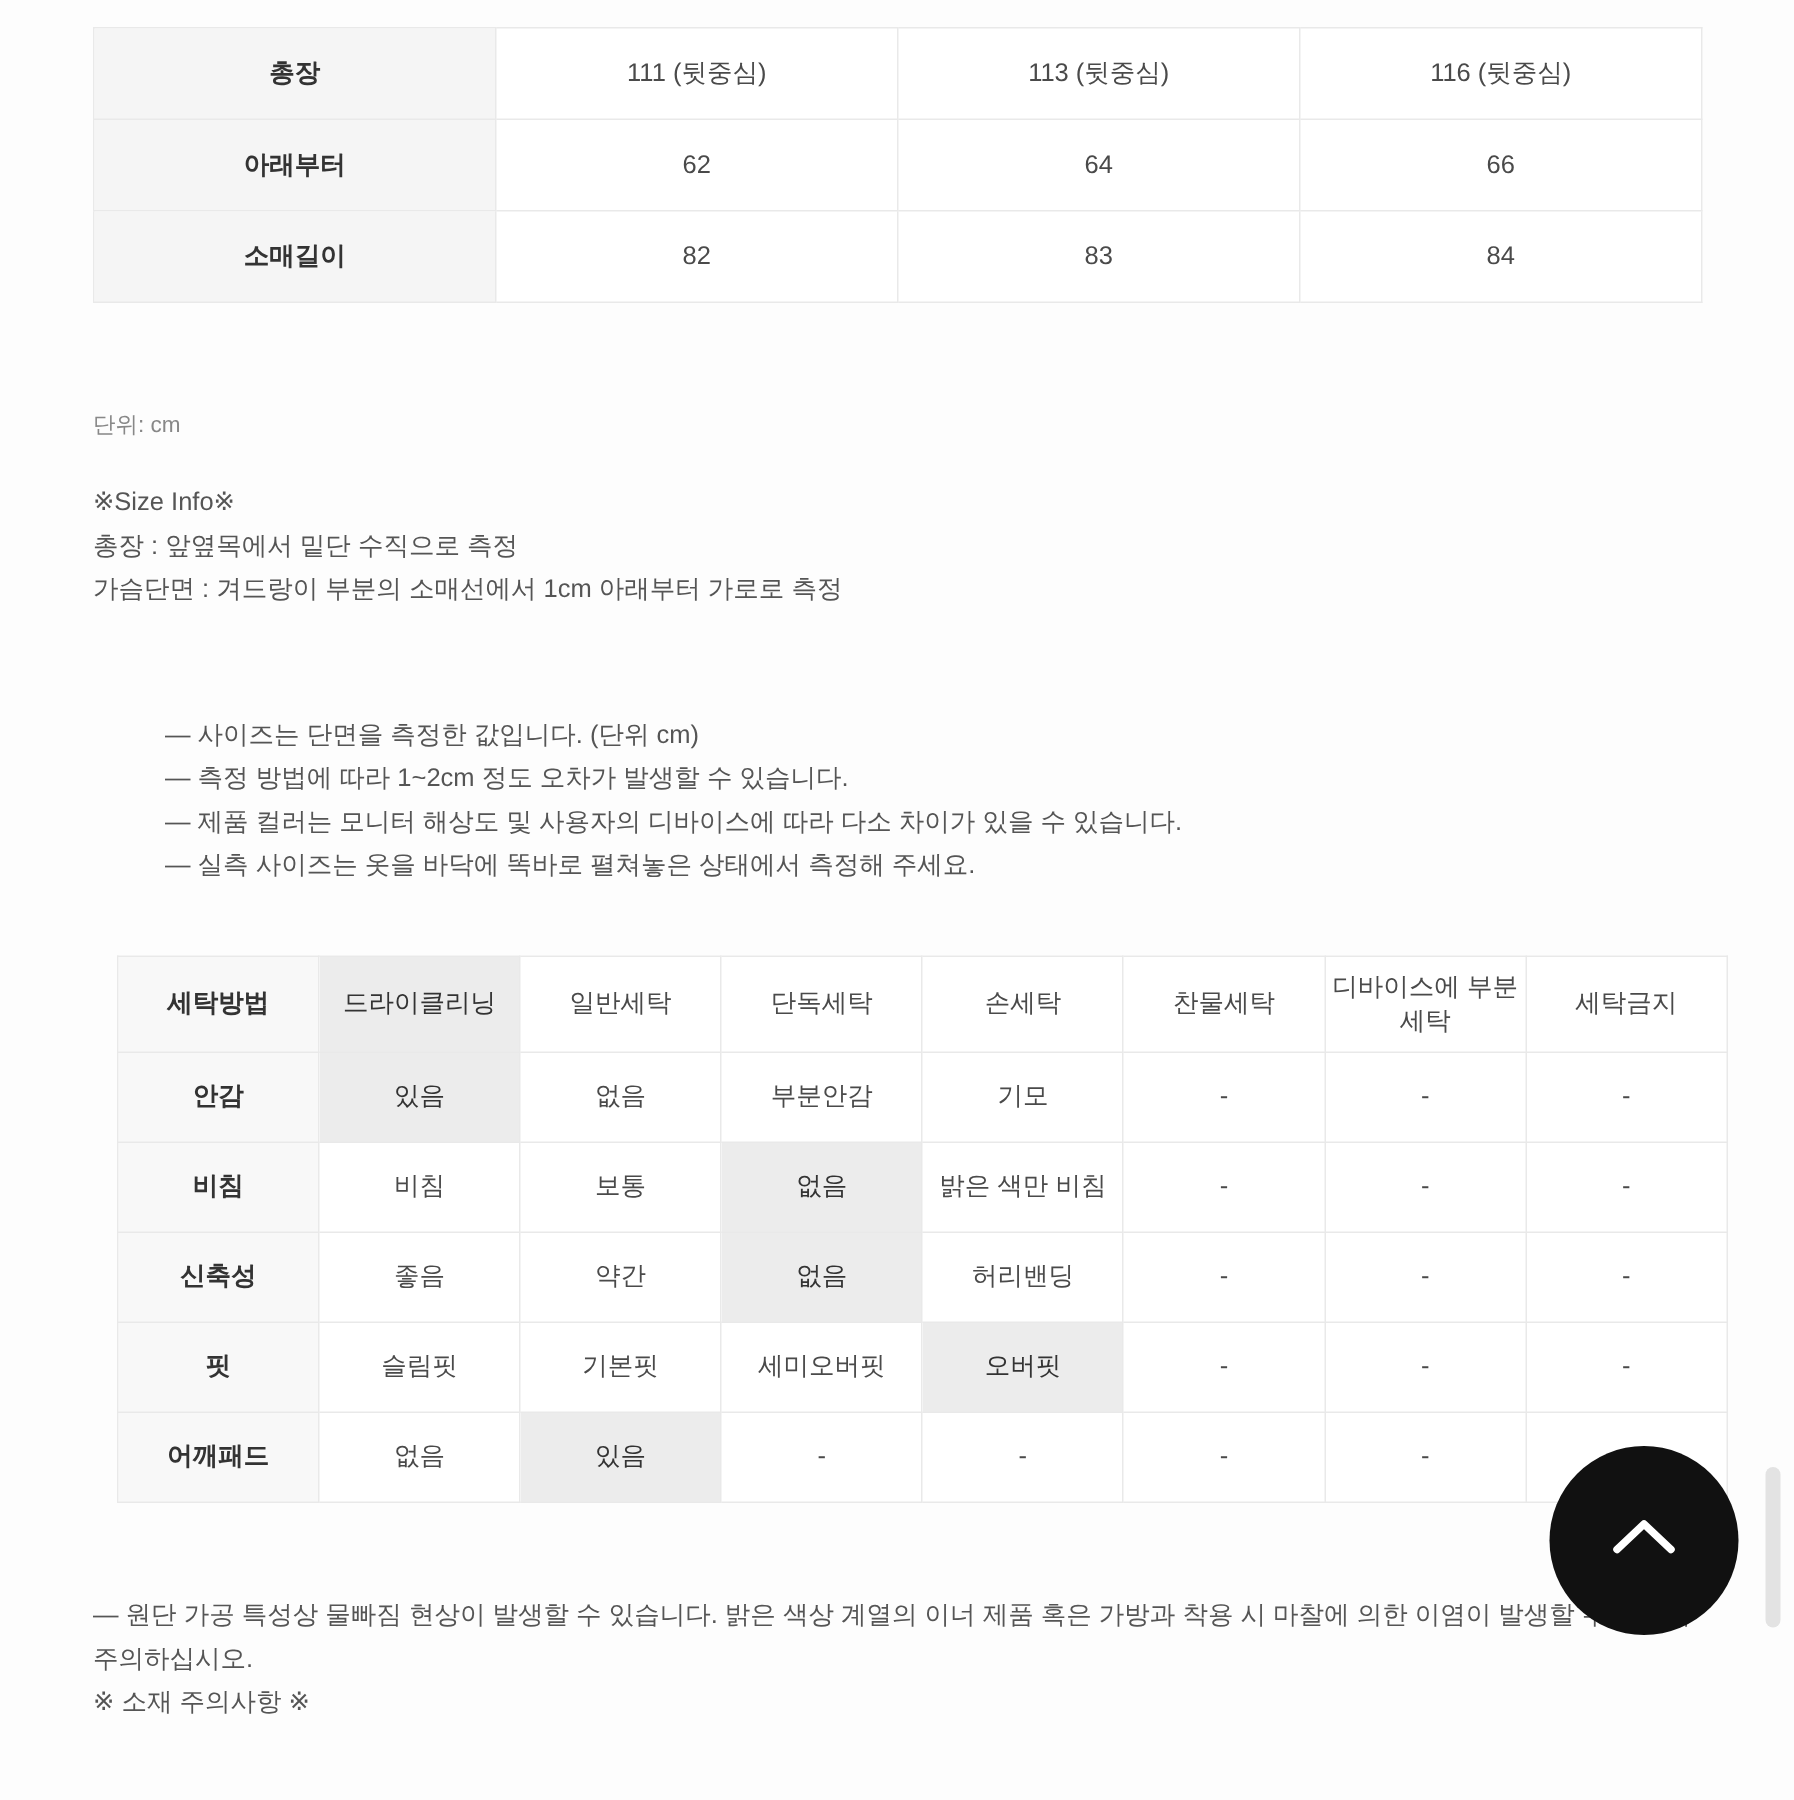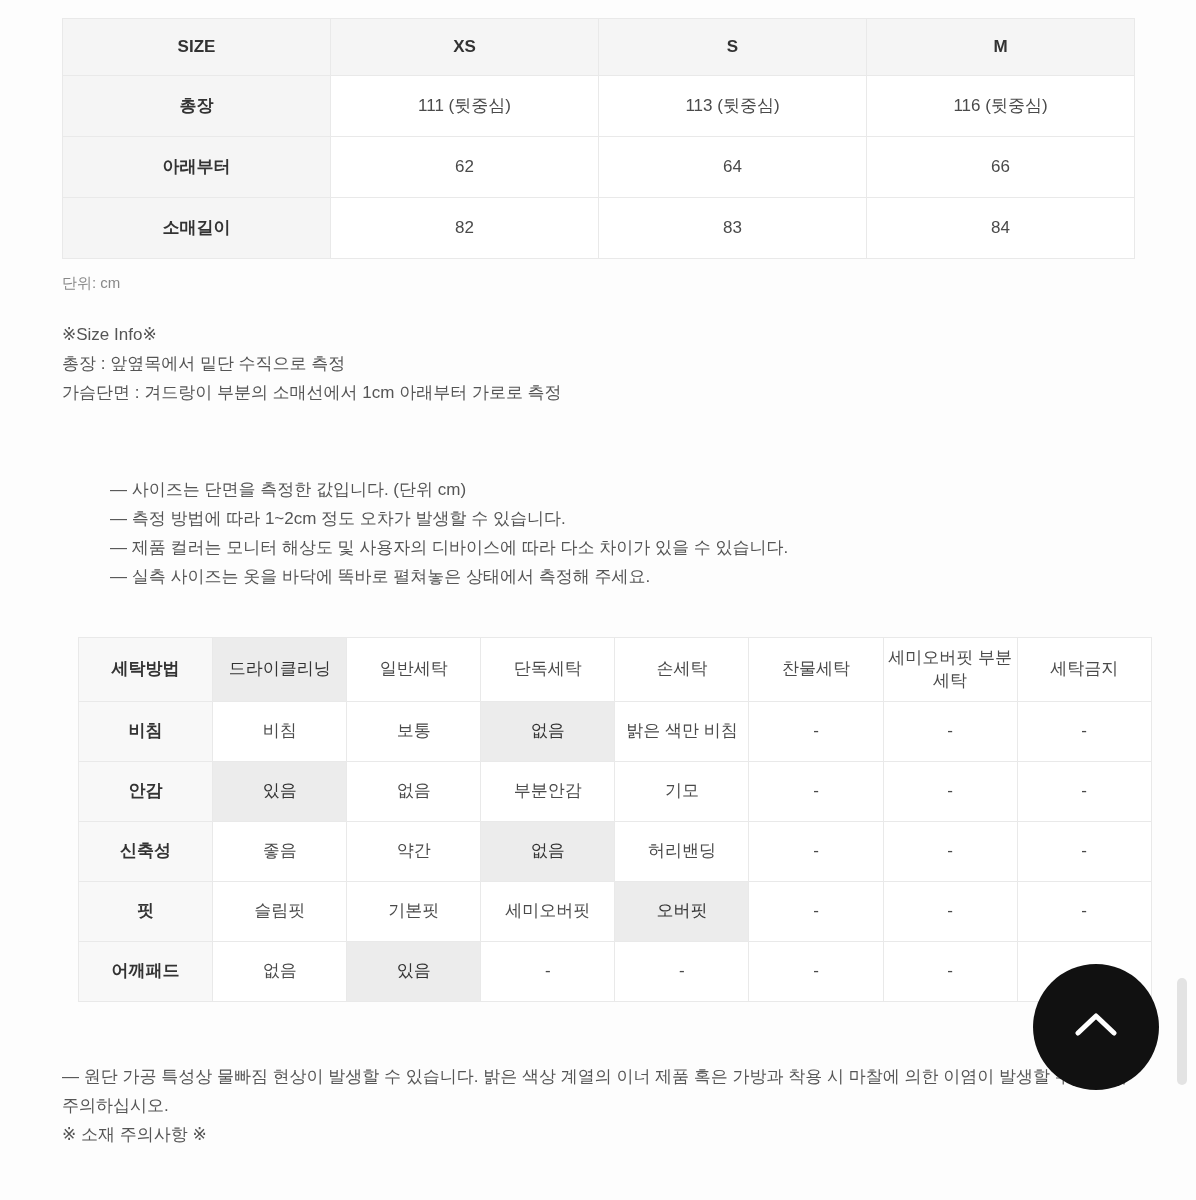--- a/index.html
+++ b/index.html
@@ -89,26 +89,20 @@
 <body>
 
 <table id="size-table">
   <colgroup>
     <col class="label-col">
       <col class="val-col">
       <col class="val-col">
       <col class="val-col">
   </colgroup>
   <tbody>
-      <tr class="header-row">
-        <th>SIZE</th>
-        <th>XS</th>
-        <th>S</th>
-        <th>M</th>
-      </tr>
       <tr>
         <th>총장</th>
         <td>111 (뒷중심)</td>
         <td>113 (뒷중심)</td>
         <td>116 (뒷중심)</td>
       </tr>
       <tr>
         <th>아래부터</th>
         <td>62</td>
         <td>64</td>
@@ -150,39 +144,39 @@
       <col>
   </colgroup>
   <tbody>
       <tr class="header-row">
         <th>세탁방법</th>
         <td class="sel">드라이클리닝</td>
         <td>일반세탁</td>
         <td>단독세탁</td>
         <td>손세탁</td>
         <td>찬물세탁</td>
-        <td>세미오버핏 부분세탁</td>
+        <td>디바이스에 부분세탁</td>
         <td>세탁금지</td>
+      </tr>
+      <tr>
+        <th>안감</th>
+        <td class="sel">있음</td>
+        <td>없음</td>
+        <td>부분안감</td>
+        <td>기모</td>
+        <td>-</td>
+        <td>-</td>
+        <td>-</td>
       </tr>
       <tr>
         <th>비침</th>
         <td>비침</td>
         <td>보통</td>
         <td class="sel">없음</td>
         <td>밝은 색만 비침</td>
-        <td>-</td>
-        <td>-</td>
-        <td>-</td>
-      </tr>
-      <tr>
-        <th>안감</th>
-        <td class="sel">있음</td>
-        <td>없음</td>
-        <td>부분안감</td>
-        <td>기모</td>
         <td>-</td>
         <td>-</td>
         <td>-</td>
       </tr>
       <tr>
         <th>신축성</th>
         <td>좋음</td>
         <td>약간</td>
         <td class="sel">없음</td>
         <td>허리밴딩</td>

